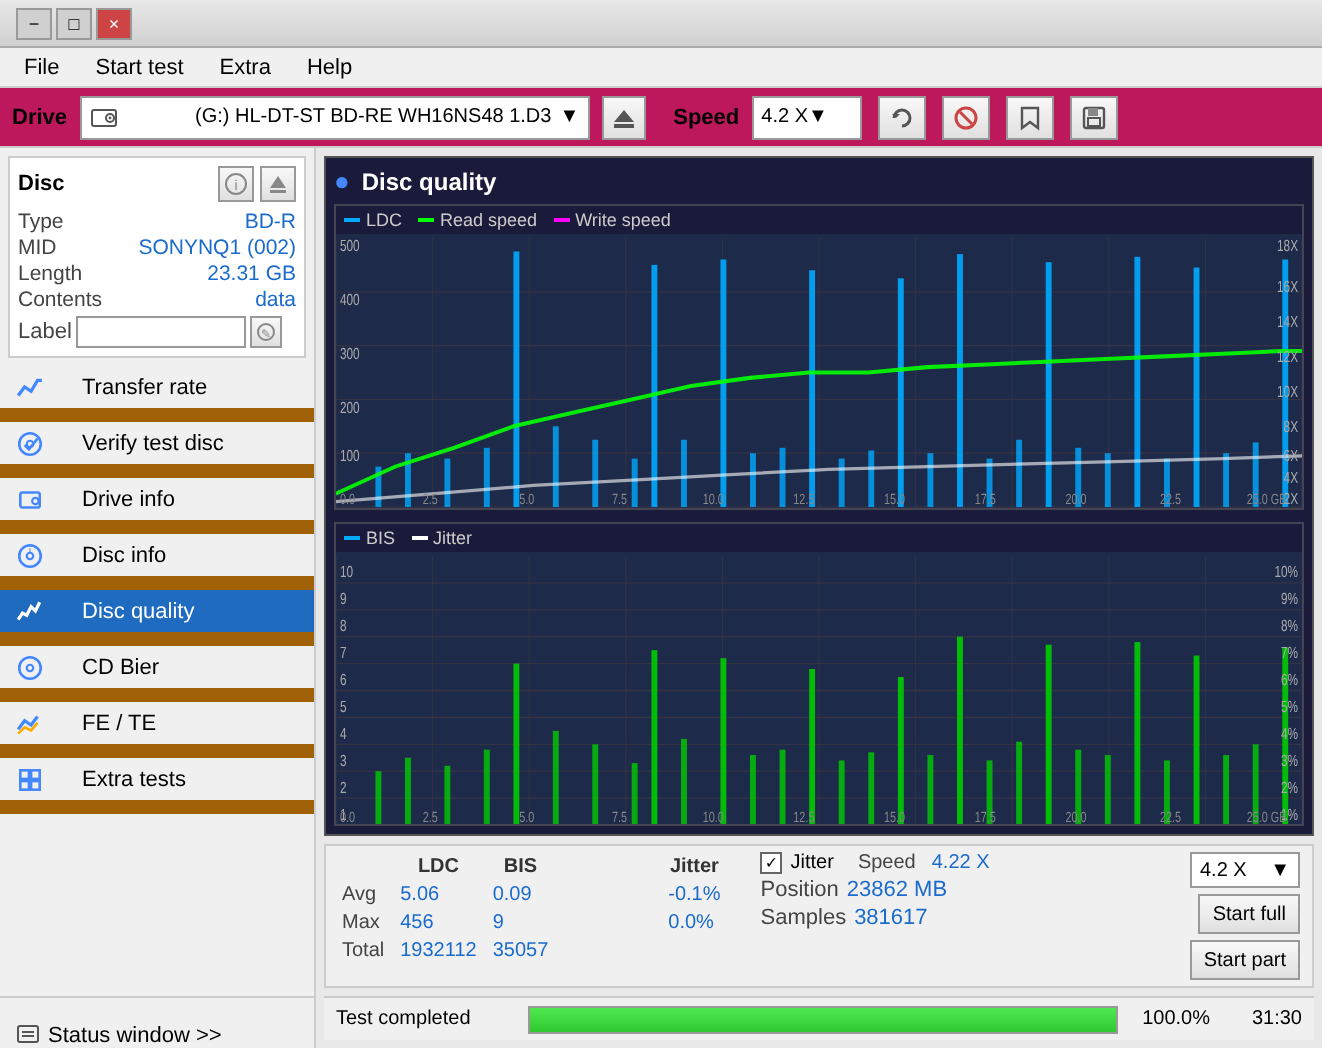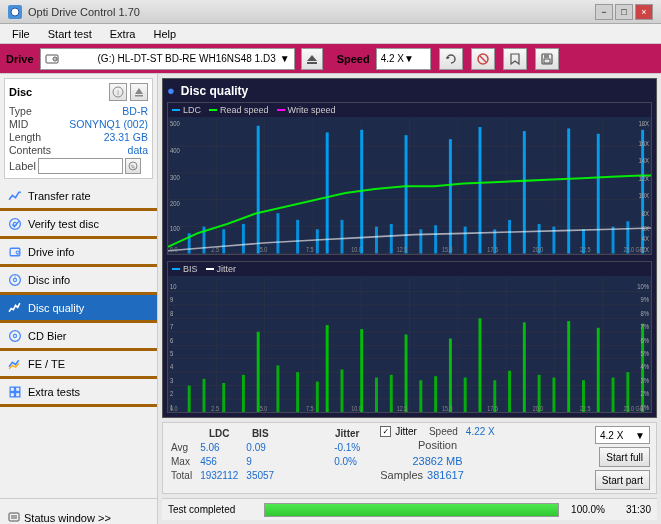--- a/index.html
+++ b/index.html
@@ -99,22 +99,22 @@
 
     
     .nav-items { flex: 1; }
     .nav-item {
       height: 28px;
       display: flex;
       align-items: center;
       padding: 0 8px;
       cursor: pointer;
       font-size: 11px;
-      gap: 6px;
-      border-bottom: 3px solid #a16207;
+      gap: 19px;
+      border-bottom: 7px solid #a16207;
       color: #000;
     }
     .nav-item.active { background: #1e6bbf; color: white; }
     .nav-icon { width: 14px; height: 14px; display: flex; align-items: center; justify-content: center; flex-shrink: 0; }
     .nav-icon svg { width: 14px; height: 14px; }
     .status-window {
       height: 26px;
       display: flex;
       align-items: flex-end;
       padding: 0 8px;
@@ -217,28 +217,20 @@
       font-size: 10px;
       color: #000;
       min-width: 40px;
       text-align: right;
     }
   </style>
 </head>
 <body>
 
 <div class="title-bar">
-  <div class="title-bar-left">
-    <div class="title-bar-icon">
-      <svg width="10" height="10" viewBox="0 0 10 10">
-          <circle cx="5" cy="5" r="4" fill="white" stroke="#2255aa" stroke-width="1"></circle>
-        </svg>
-    </div>
-    <span class="title-bar-title">Opti Drive Control 1.70</span>
-  </div>
   <div class="title-bar-controls">
     <div class="title-btn">−</div>
     <div class="title-btn">□</div>
     <div class="title-btn" style="background:#cc4444;color:white;">×</div>
   </div>
 </div>
 
 <div class="menu-bar">
   <span class="menu-item">File</span>
   <span class="menu-item">Start test</span>
@@ -681,21 +673,21 @@
       </tbody>
         </table>
 
       <div style="display:flex;flex-direction:column;gap:2px;margin-left:4px;">
         <div class="jitter-row">
           <div class="checkbox">✓</div>
           <span>Jitter</span>
           <span style="margin-left:8px;color:#444;">Speed</span>
           <span class="stats-blue" style="margin-left:4px;">4.22 X</span>
         </div>
-        <div style="display:flex;align-items:center;gap:4px;flex-direction:column;">
+        <div style="display:flex;align-items:flex-end;gap:4px;">
           <span style="color:#444;">Position</span>
           <span class="stats-blue">23862 MB</span>
         </div>
         <div style="display:flex;align-items:center;gap:4px;">
           <span style="color:#444;">Samples</span>
           <span class="stats-blue">381617</span>
         </div>
       </div>
 
       <div style="margin-left:auto;display:flex;flex-direction:column;align-items:flex-end;gap:3px;">

